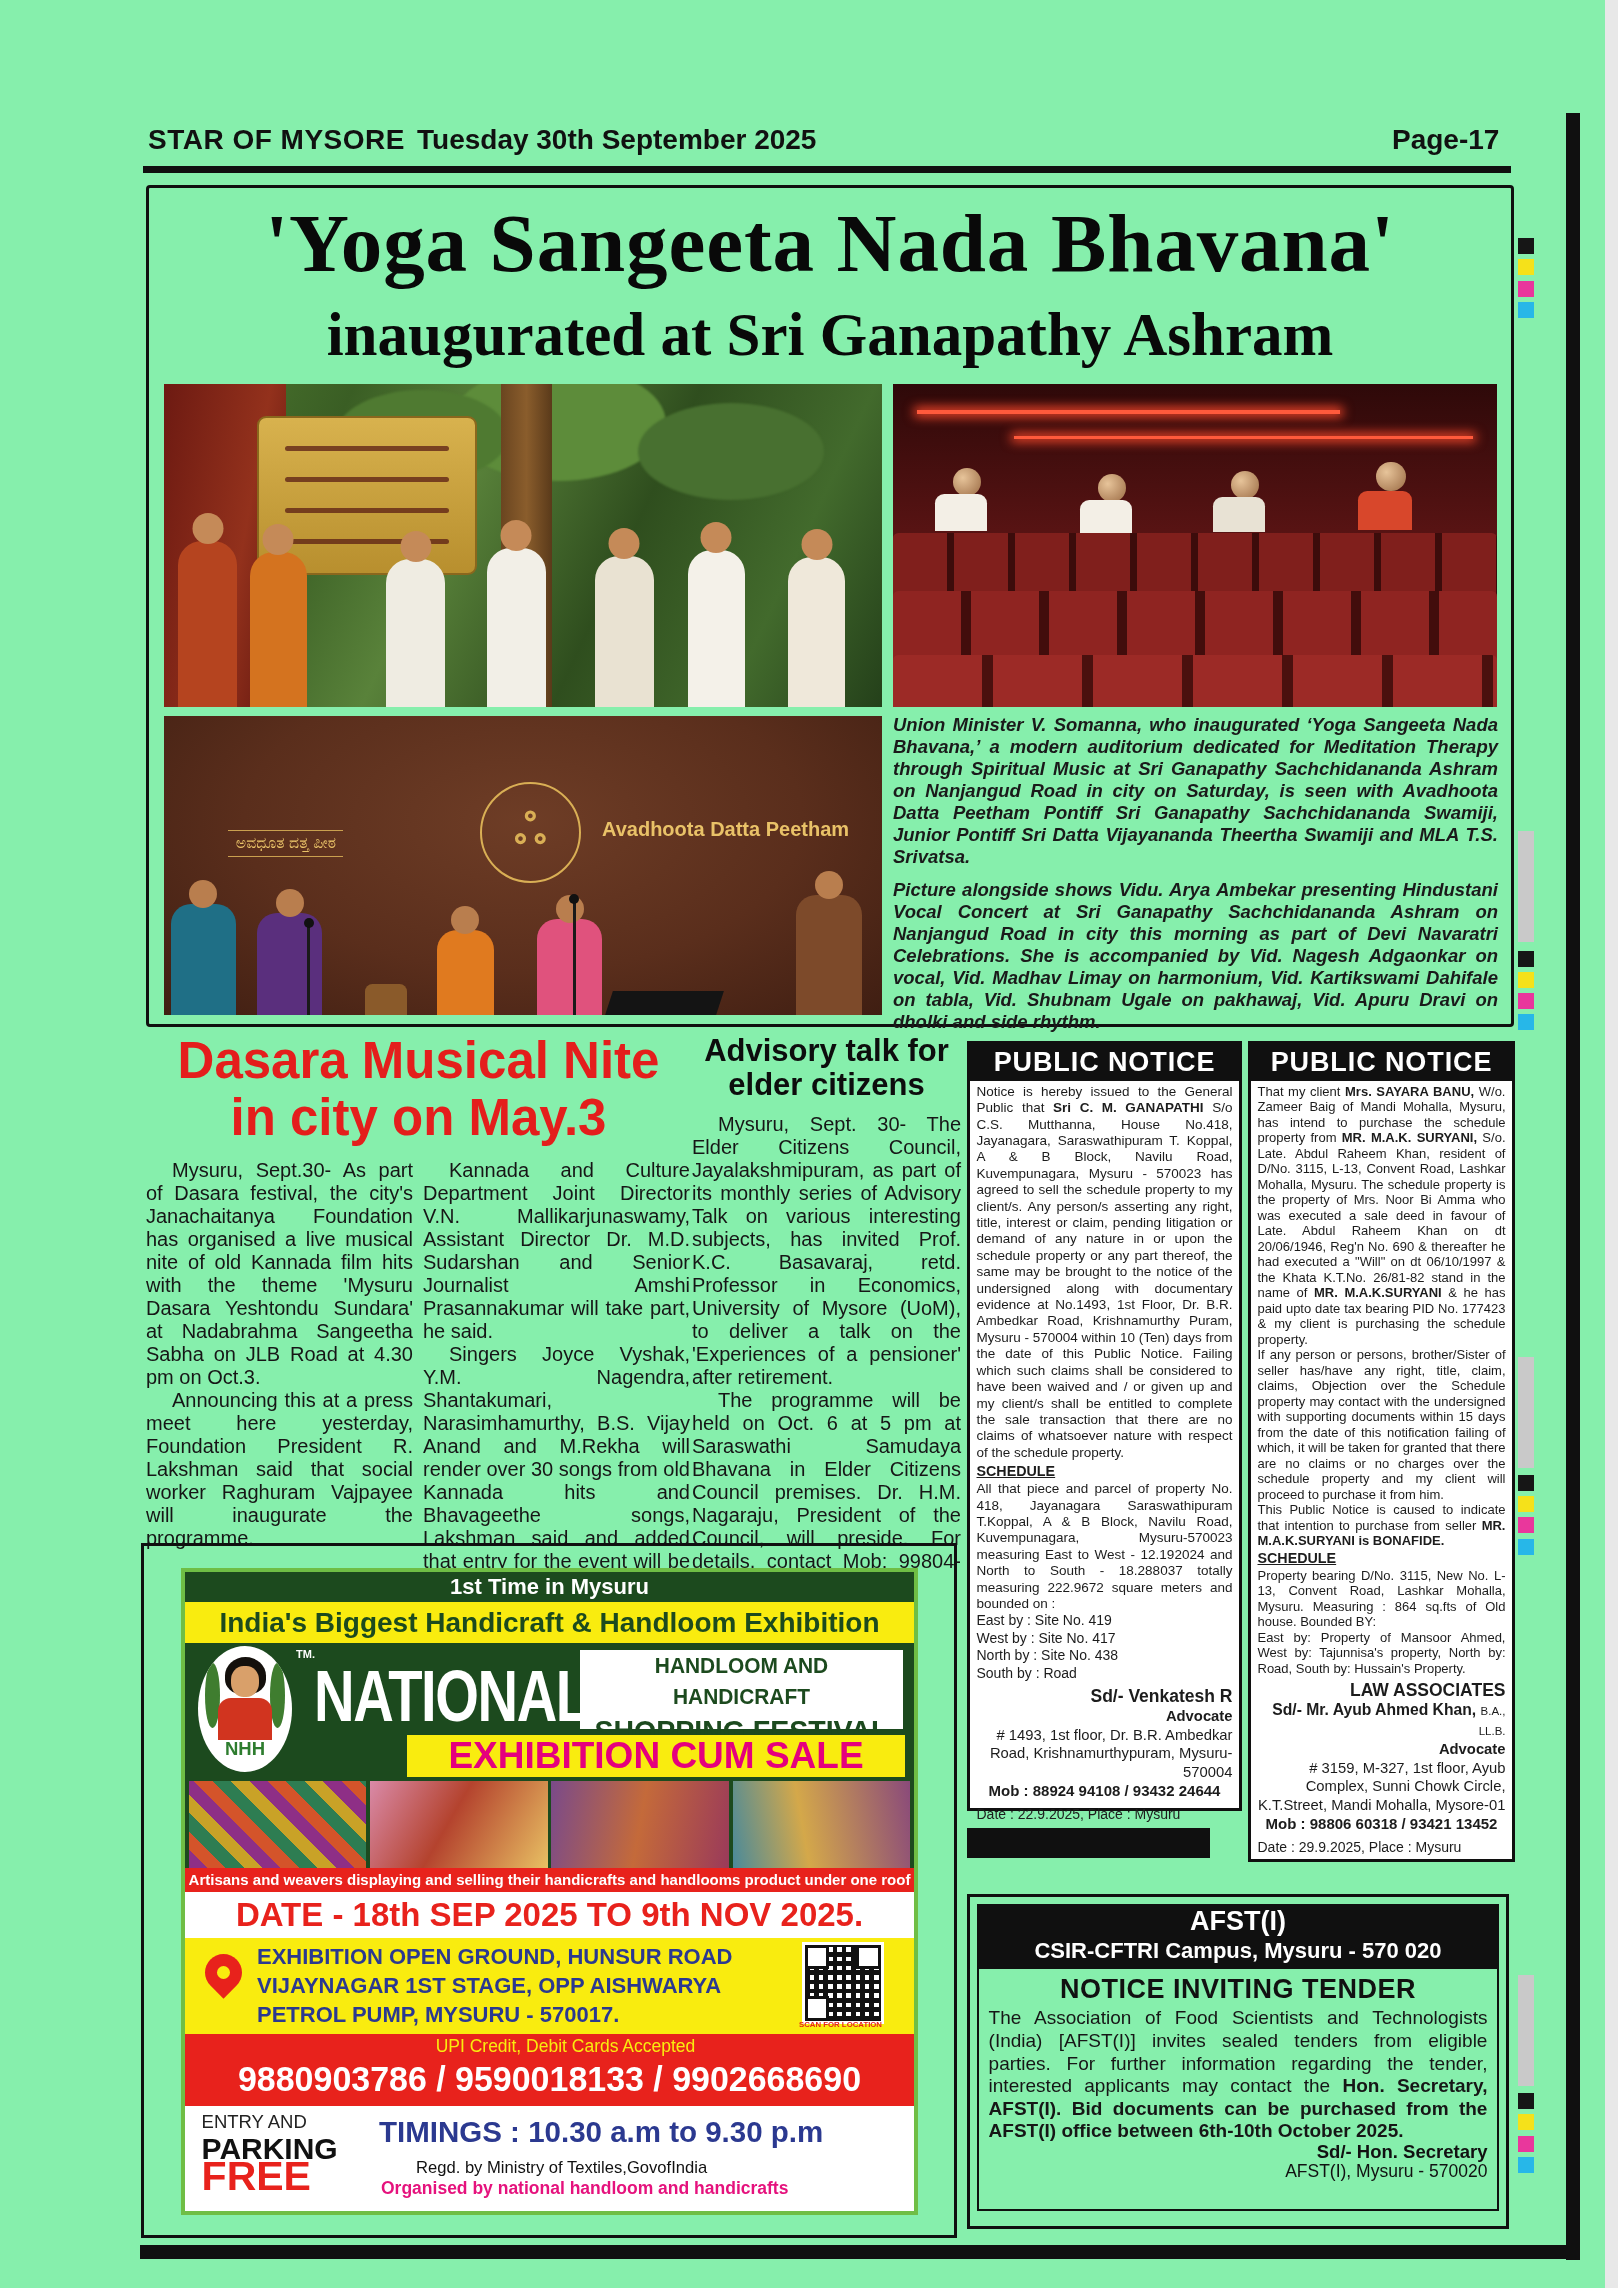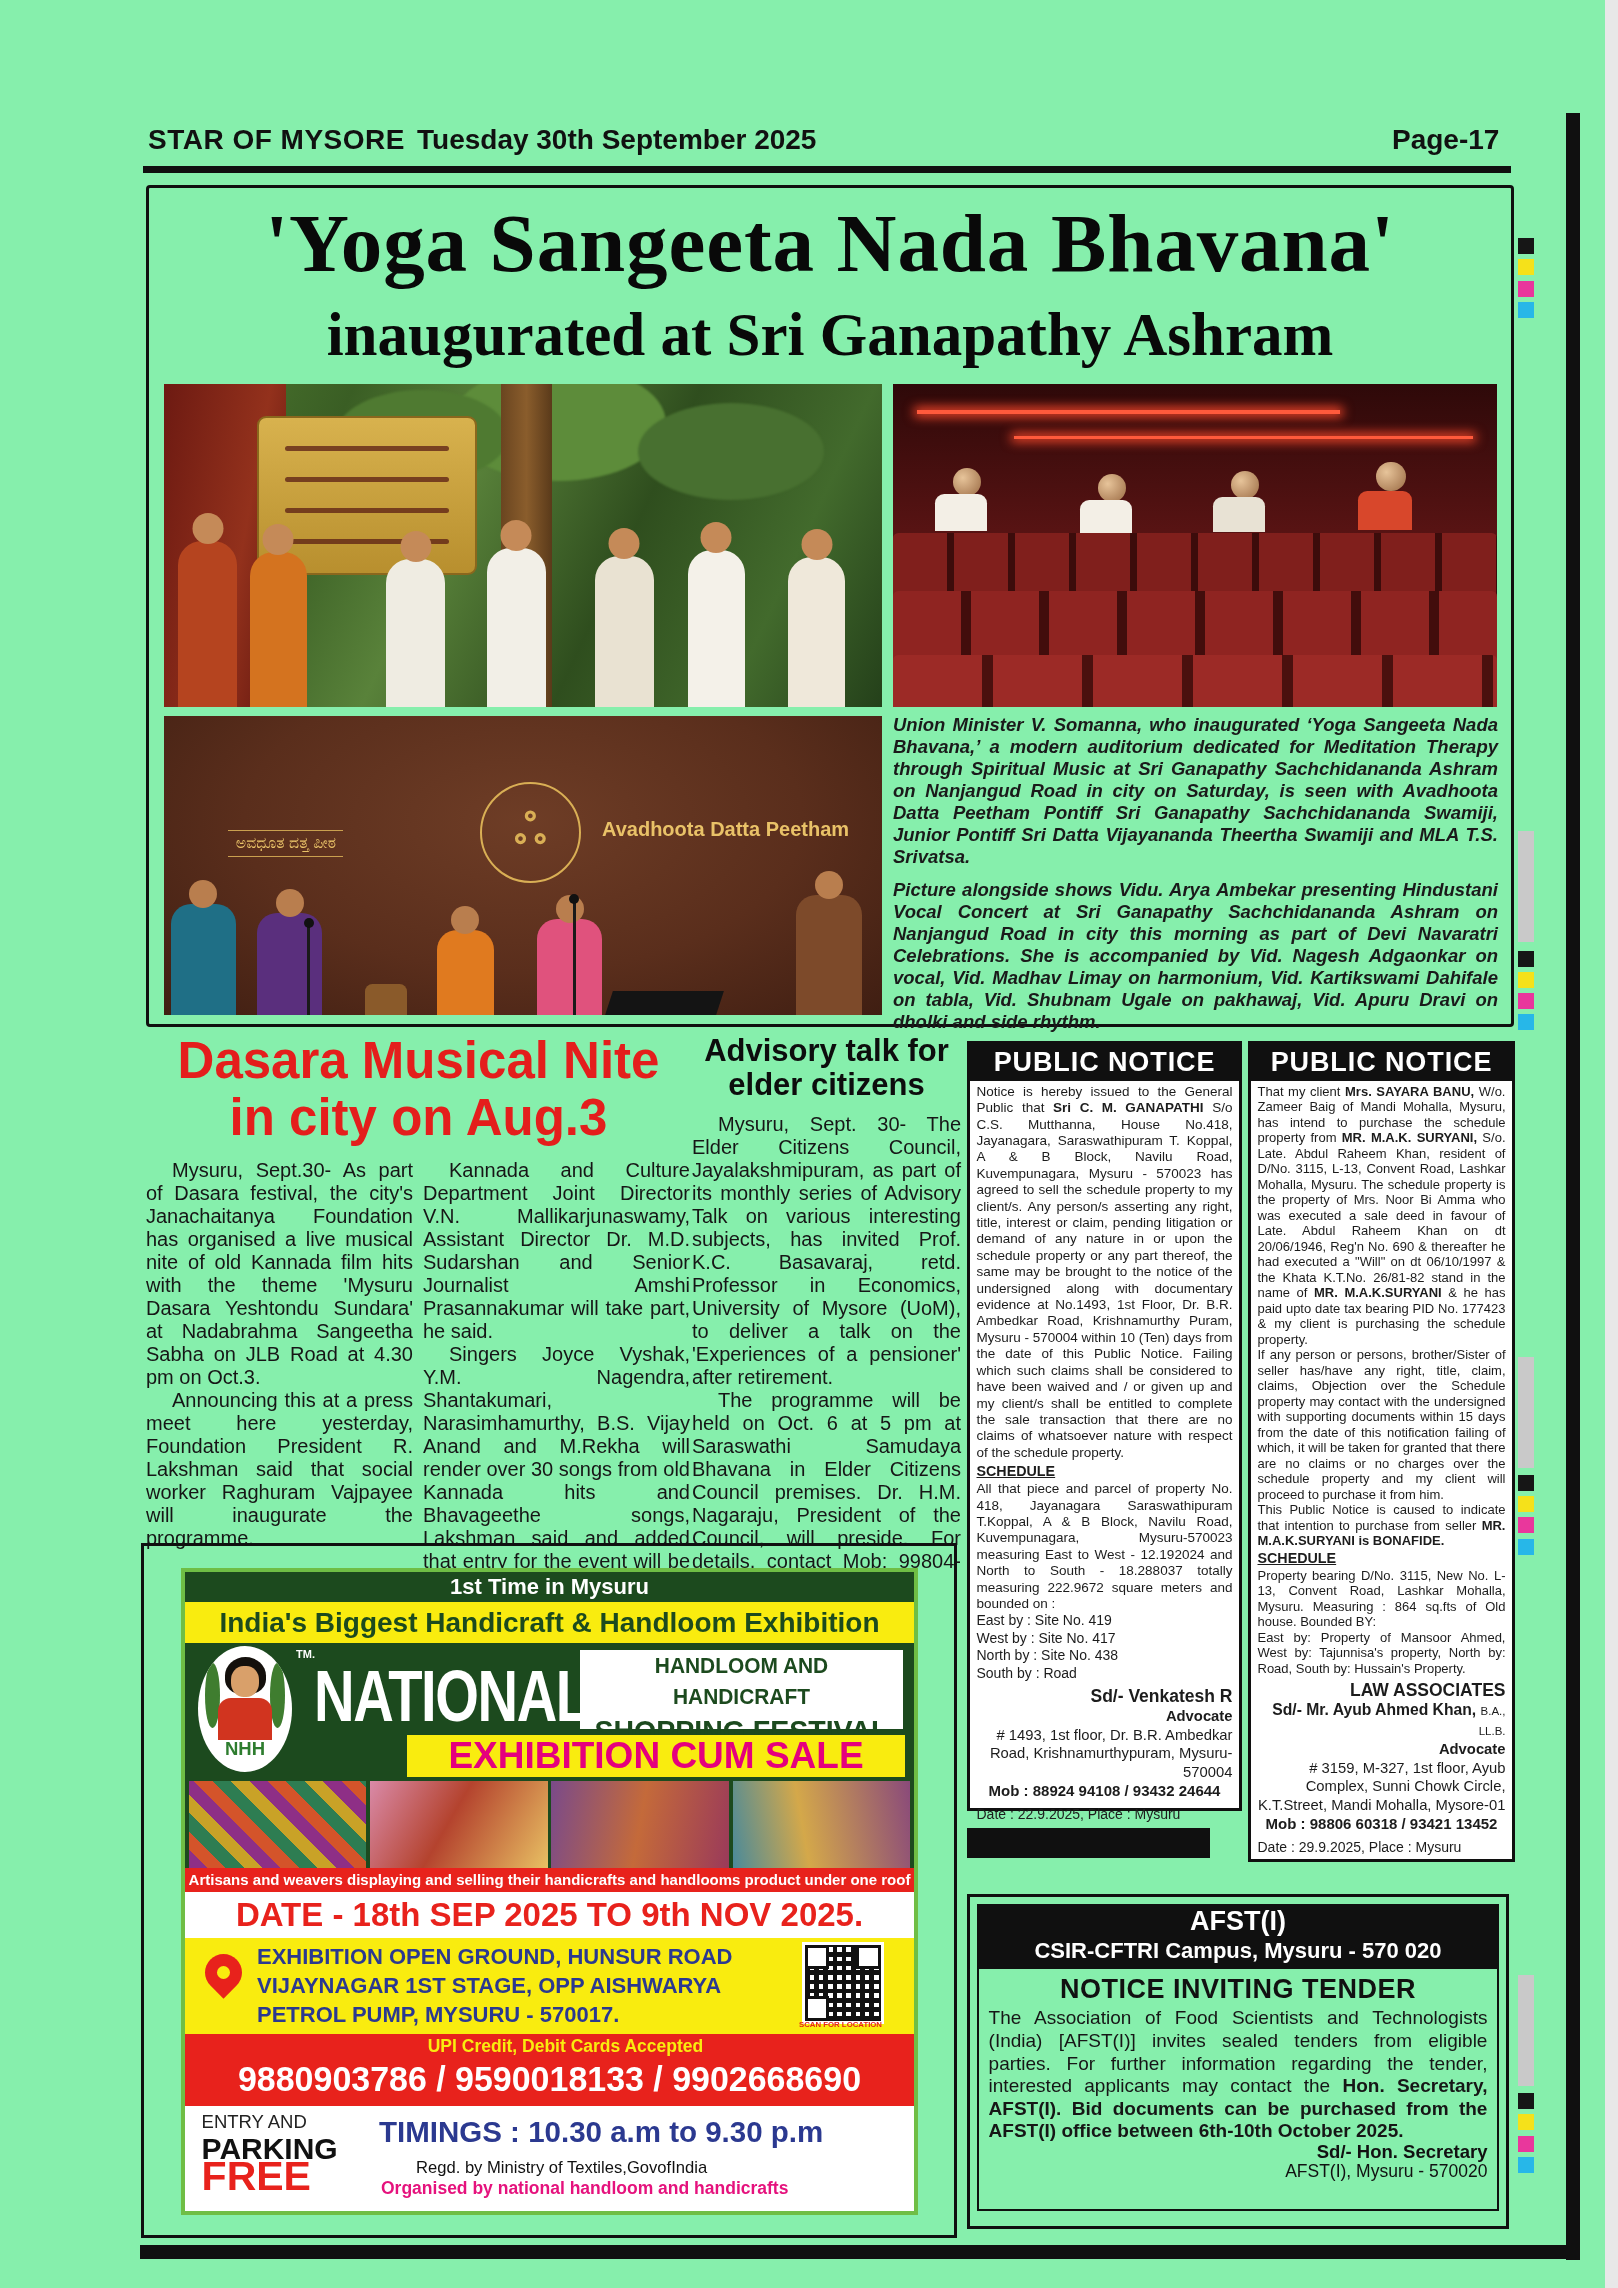--- a/index.html
+++ b/index.html
@@ -141,21 +141,21 @@
   #pin-icon::after{content:"";position:absolute;left:12px;top:12px;width:13px;height:13px;border-radius:50%;background:#f9ec0f;}
   .venue-text{position:absolute;left:72px;top:4.6px;color:#2b3990;font-weight:bold;font-size:22px;line-height:29px;}
   #qr-code{left:617px;top:4.6px;width:76px;height:76px;background:#fff;padding:2.8px;}
   .qr-pat{width:76px;height:76px;
      background:
        repeating-linear-gradient(0deg,#111 0 4.6px,transparent 4.6px 9.2px),
        repeating-linear-gradient(90deg,#111 0 4.6px,#fff 4.6px 9.2px);}
   .qr-eye{position:absolute;width:18.5px;height:18.5px;border:3.7px solid #111;background:#fff;}
   #qr-cap{left:611px;top:82px;width:89px;text-align:center;color:#e8221c;font-size:7.8px;font-weight:bold;}
   .ad-pay{height:72px;background:#e8221c;text-align:center;color:#fff;}
-  .pay1{display:block;color:#f9ec0f;font-weight:bold;font-size:17.5px;line-height:24px;padding-left:32px;}
+  .pay1{display:block;color:#f9ec0f;font-weight:normal;font-size:17.5px;line-height:24px;padding-left:32px;}
   .pay2{display:block;font-weight:bold;font-size:35px;line-height:42px;transform:scaleX(.97);}
   .ad-foot{position:relative;flex:1;background:#fff;}
   .entry1{position:absolute;left:16.6px;top:5.5px;font-size:18.5px;color:#222;}
   .entry2{position:absolute;left:16.6px;top:26px;font-weight:bold;font-size:30px;color:#111;}
   .entry3{position:absolute;left:16.6px;top:50px;font-weight:bold;font-size:41px;color:#e8221c;line-height:41px;}
   .timings{position:absolute;left:194px;top:9.2px;color:#2b3990;font-weight:bold;font-size:29.5px;}
   .regd{position:absolute;left:231px;top:52px;color:#111;font-size:16.6px;}
   .organised{position:absolute;left:196px;top:72px;color:#e5127d;font-weight:bold;font-size:17.5px;}
 
   
@@ -263,21 +263,21 @@
     </div>
 
     <div class="abs" id="caption-block">
       <p>Union Minister V. Somanna, who inaugurated ‘Yoga Sangeeta Nada Bhavana,’ a modern auditorium dedicated for Meditation Therapy through Spiritual Music at Sri Ganapathy Sachchidananda Ashram on Nanjangud Road in city on Saturday, is seen with Avadhoota Datta Peetham Pontiff Sri Ganapathy Sachchidananda Swamiji, Junior Pontiff Sri Datta Vijayananda Theertha Swamiji and MLA T.S. Srivatsa.</p>
       <p>Picture alongside shows Vidu. Arya Ambekar presenting Hindustani Vocal Concert at Sri Ganapathy Sachchidananda Ashram on Nanjangud Road in city this morning as part of Devi Navaratri Celebrations. She is accompanied by Vid. Nagesh Adgaonkar on vocal, Vid. Madhav Limay on harmonium, Vid. Kartikswami Dahifale on tabla, Vid. Shubnam Ugale on pakhawaj, Vid. Apuru Dravi on dholki and side rhythm.</p>
     </div>
   </div>
 
   <div class="abs" id="dasara-headline">
     <div>Dasara Musical Nite</div>
-    <div>in city on Aug.3</div>
+    <div>in city on May.3</div>
   </div>
   <div class="abs body-col" id="dasara-col-1">
     <p>Mysuru, Sept.30- As part of Dasara festival, the city's Janachaitanya Foundation has organised a live musical nite of old Kannada film hits with the theme 'Mysuru Dasara Yeshtondu Sundara' at Nadabrahma Sangeetha Sabha on JLB Road at 4.30 pm on Oct.3.</p>
     <p>Announcing this at a press meet here yesterday, Foundation President R. Lakshman said that social worker Raghuram Vajpayee will inaugurate the programme.</p>
   </div>
   <div class="abs body-col" id="dasara-col-2">
     <p>Kannada and Culture Department Joint Director V.N. Mallikarjunaswamy, Assistant Director Dr. M.D. Sudarshan and Senior Journalist Amshi Prasannakumar will take part, he said.</p>
     <p>Singers Joyce Vyshak, Y.M. Nagendra, Shantakumari, Narasimhamurthy, B.S. Vijay Anand and M.Rekha will render over 30 songs from old Kannada hits and Bhavageethe songs, Lakshman said and added that entry for the event will be free.</p>
   </div>
 

